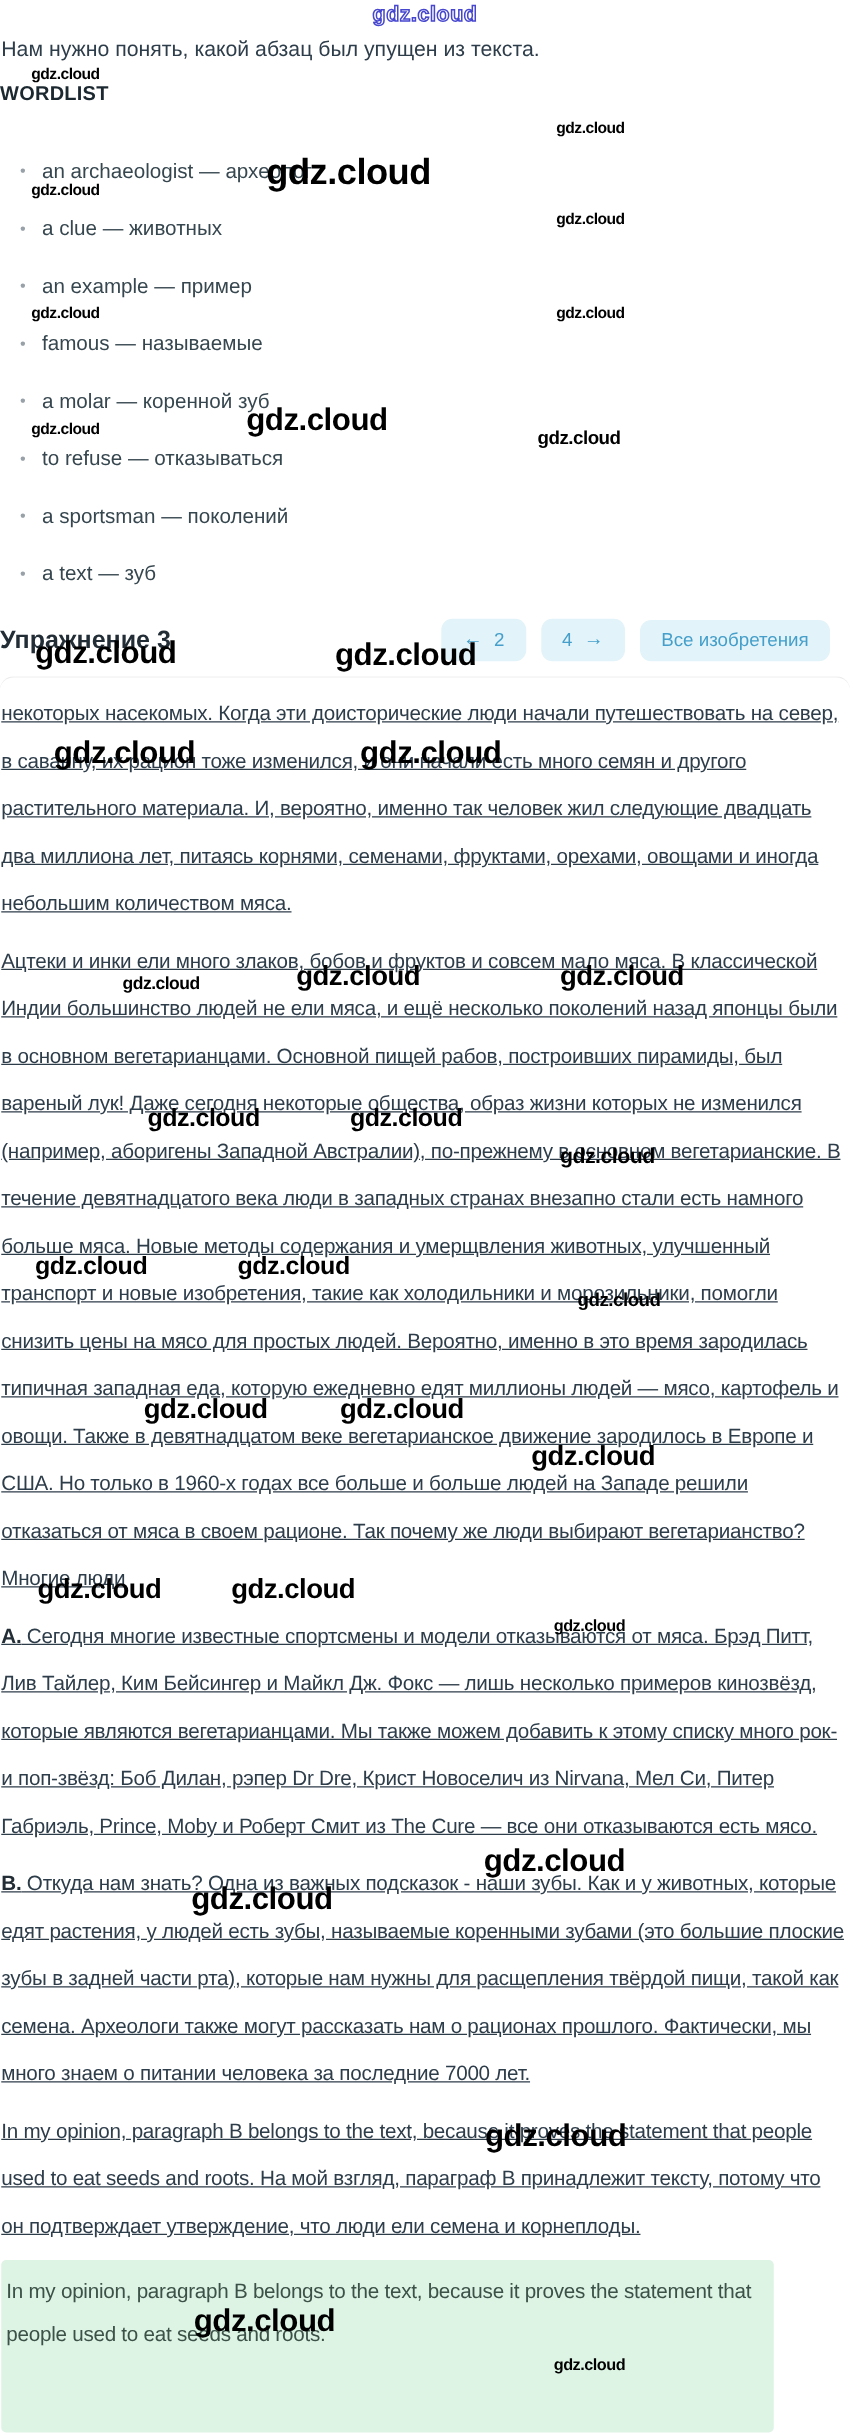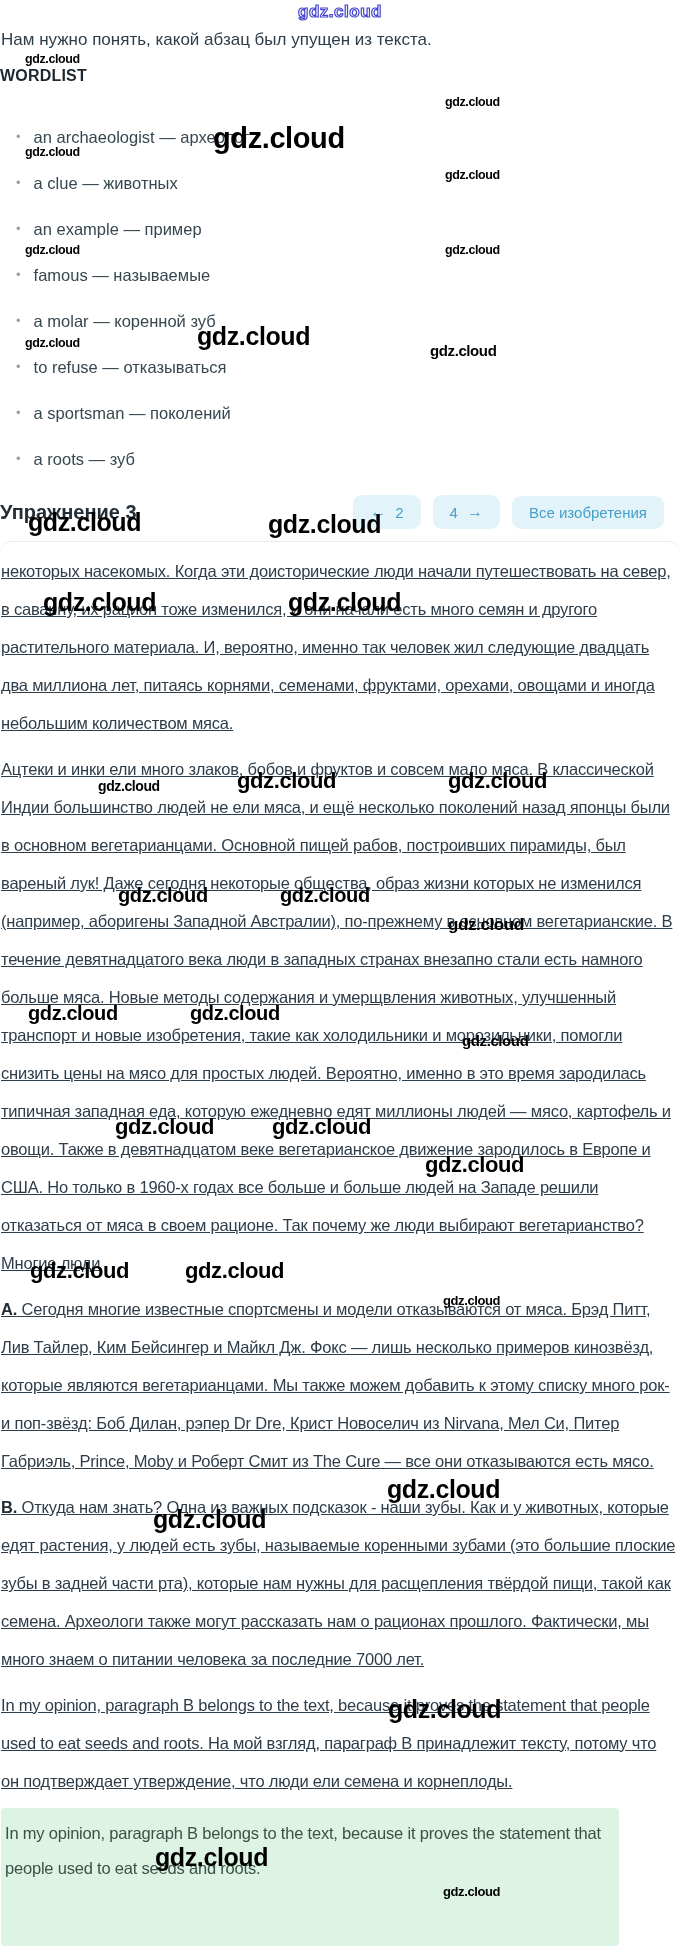--- a/index.html
+++ b/index.html
@@ -113,21 +113,21 @@
   <li>
       <span class="dot">•</span>
       <span>to refuse — отказываться</span>
     </li>
   <li>
       <span class="dot">•</span>
       <span>a sportsman — поколений</span>
     </li>
   <li>
       <span class="dot">•</span>
-      <span>a roots — зуб</span>
+      <span>a text — зуб</span>
     </li>
 </ul>
 
 <div class="exercise-header">
   <div class="ex-title">Упражнение 3</div>
   <div class="nav">
     <button class="nav-btn">
       <span class="arrow">←</span>
       <span>2</span>
     </button>

